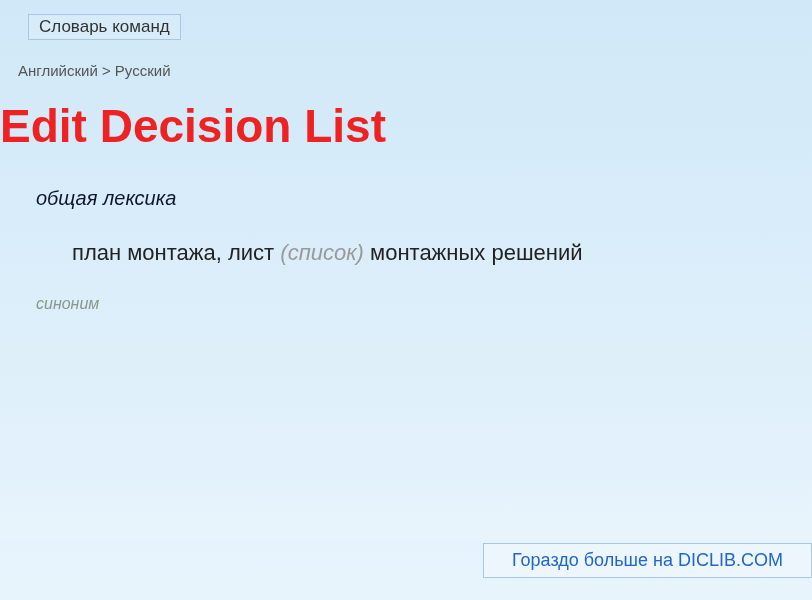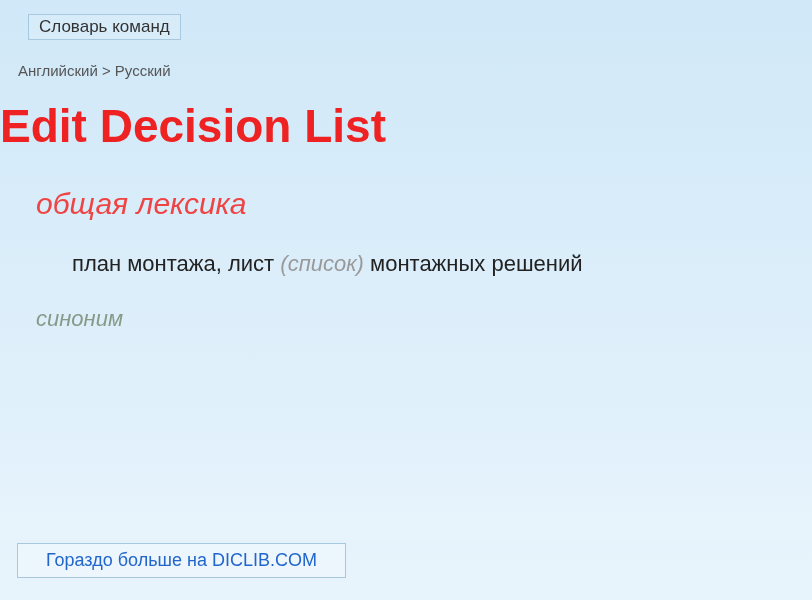--- a/index.html
+++ b/index.html
@@ -44,48 +44,48 @@
       font-size: 46px;
       font-weight: bold;
       color: #ee2222;
       margin-top: 20px;
       margin-bottom: 34px;
     }
     .content {
       padding: 0 36px;
     }
     .category-label {
-      font-size: 30px;
-      color: #ef4444;
+      font-size: 20px;
+      color: #0f172a;
       font-style: italic;
       margin-bottom: 28px;
     }
     .definition {
       font-size: 22px;
       color: #222;
       margin-left: 36px;
       margin-bottom: 26px;
       line-height: 1.4;
     }
     .inline-italic {
       font-style: italic;
       color: #999;
     }
     .synonym-label {
-      font-size: 22px;
+      font-size: 16px;
       color: #889988;
       font-style: italic;
       margin-top: 8px;
     }
     .footer-link-wrapper {
       position: absolute;
       bottom: 22px;
       left: 17px;
       right: 0;
-      text-align: left;
+      text-align: right;
     }
     .footer-link {
       display: inline-block;
       font-size: 18px;
       color: #2266cc;
       border: 1px solid #a8c8e0;
       padding: 6px 28px;
       background: rgba(255,255,255,0.25);
       text-decoration: none;
     }

